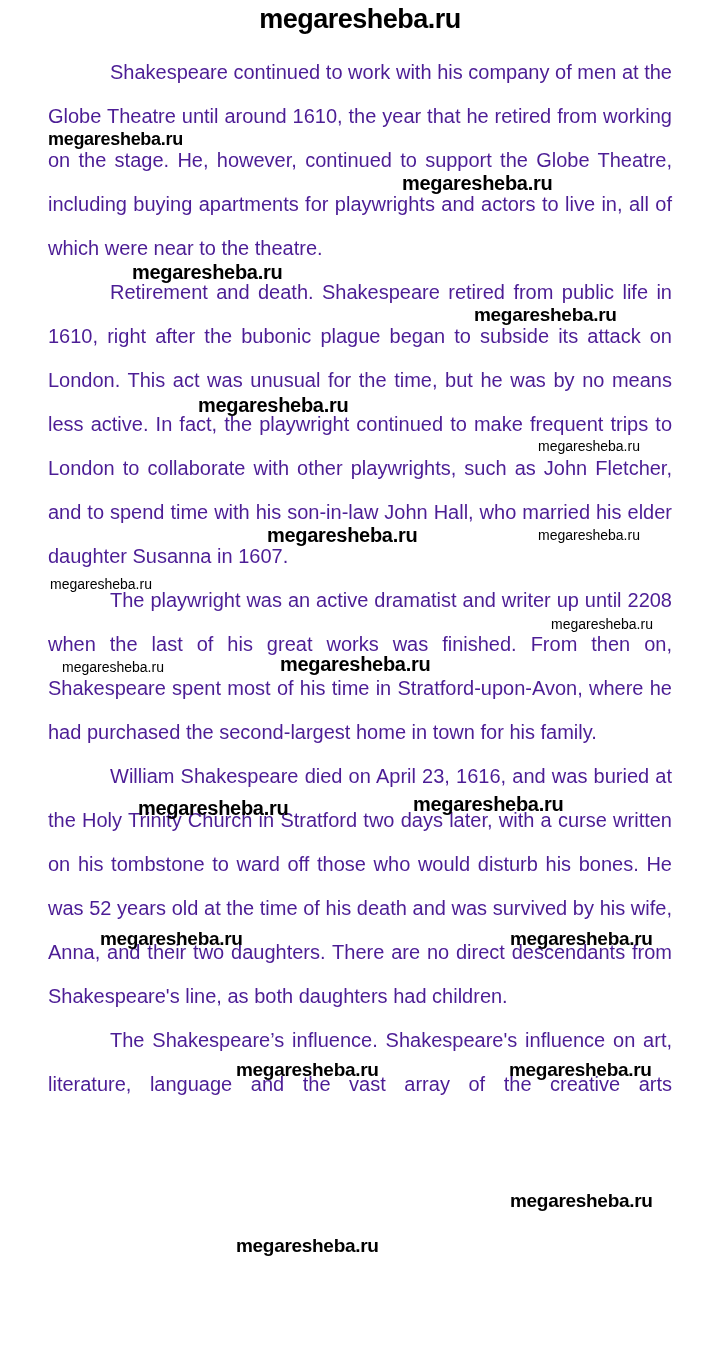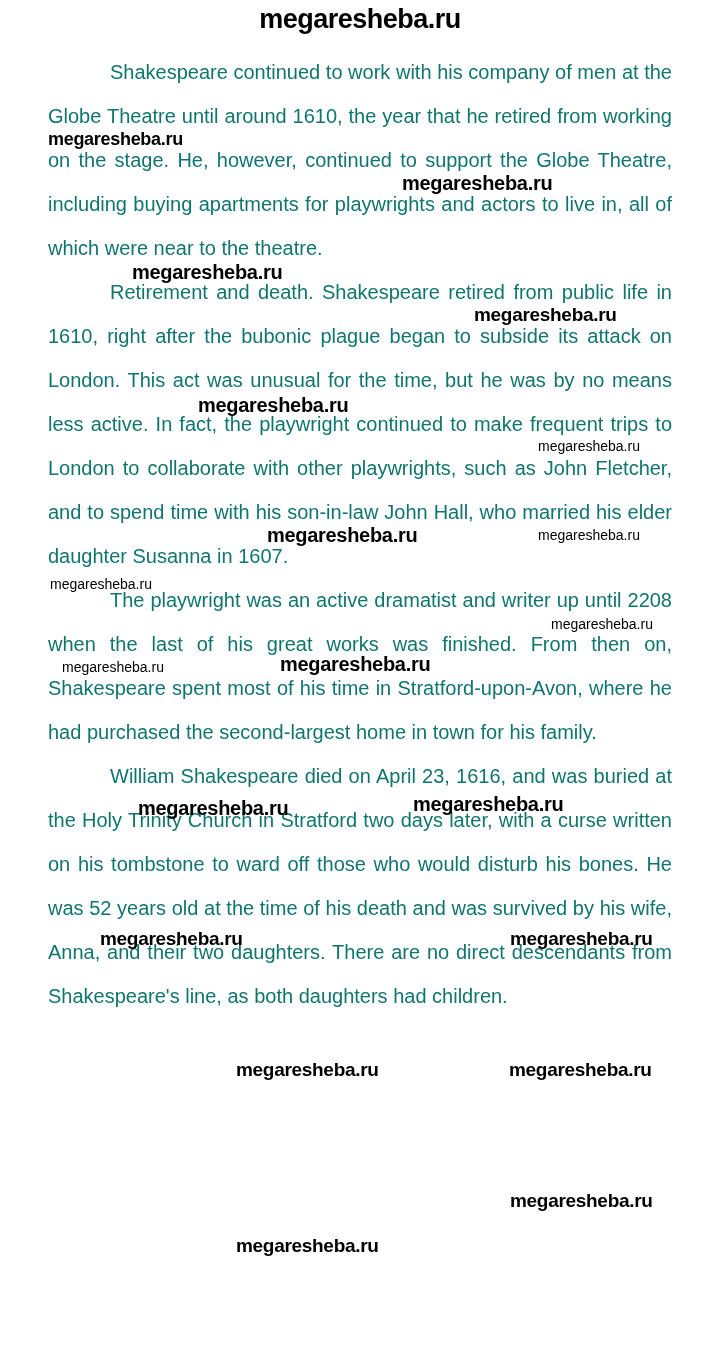--- a/index.html
+++ b/index.html
@@ -27,21 +27,21 @@
     color: #000000;
     letter-spacing: -0.5px;
   }
   .article {
     position: absolute;
     top: 50px;
     left: 48px;
     width: 624px;
     font-size: 20px;
     line-height: 44px;
-    color: #0f766e;
+    color: #4c1d95;
     text-align: justify;
   }
   .article p {
     margin: 0;
     padding: 0;
     text-indent: 62px;
   }
   .article p.cont {
     text-align-last: justify;
   }
@@ -75,20 +75,21 @@
 <body>
 
 <div class="page">
   <div class="page-header">megaresheba.ru</div>
 
   <div class="article">
       <p class=""><span>Shakespeare continued to work with his company of men at the Globe Theatre until around 1610, the year that he retired from working on the stage. He, however, continued to support the Globe Theatre, including buying apartments for playwrights and actors to live in, all of which were near to the theatre.</span></p>
       <p class=""><b>Retirement and death.</b> <span>Shakespeare retired from public life in 1610, right after the bubonic plague began to subside its attack on London. This act was unusual for the time, but he was by no means less active. In fact, the playwright continued to make frequent trips to London to collaborate with other playwrights, such as John Fletcher, and to spend time with his son-in-law John Hall, who married his elder daughter Susanna in 1607.</span></p>
       <p class=""><span>The playwright was an active dramatist and writer up until 2208 when the last of his great works was finished. From then on, Shakespeare spent most of his time in Stratford-upon-Avon, where he had purchased the second-largest home in town for his family.</span></p>
       <p class=""><span>William Shakespeare died on April 23, 1616, and was buried at the Holy Trinity Church in Stratford two days later, with a curse written on his tombstone to ward off those who would disturb his bones. He was 52 years old at the time of his death and was survived by his wife, Anna, and their two daughters. There are no direct descendants from Shakespeare's line, as both daughters had children.</span></p>
+      <p class="cont"><b>The Shakespeare’s influence.</b> <span>Shakespeare's influence on art, literature, language and the vast array of the creative arts</span></p>
     </div>
 
   <div class="wm-layer">
       <div class="wm bold" style="left: 48px; top: 129px; font-size: 18px;">megaresheba.ru</div>
       <div class="wm bold" style="left: 402px; top: 172px; font-size: 20px;">megaresheba.ru</div>
       <div class="wm bold" style="left: 132px; top: 261px; font-size: 20px;">megaresheba.ru</div>
       <div class="wm bold" style="left: 474px; top: 304px; font-size: 19px;">megaresheba.ru</div>
       <div class="wm bold" style="left: 198px; top: 394px; font-size: 20px;">megaresheba.ru</div>
       <div class="wm small" style="left: 538px; top: 438px; font-size: 14px;">megaresheba.ru</div>
       <div class="wm bold" style="left: 267px; top: 524px; font-size: 20px;">megaresheba.ru</div>

